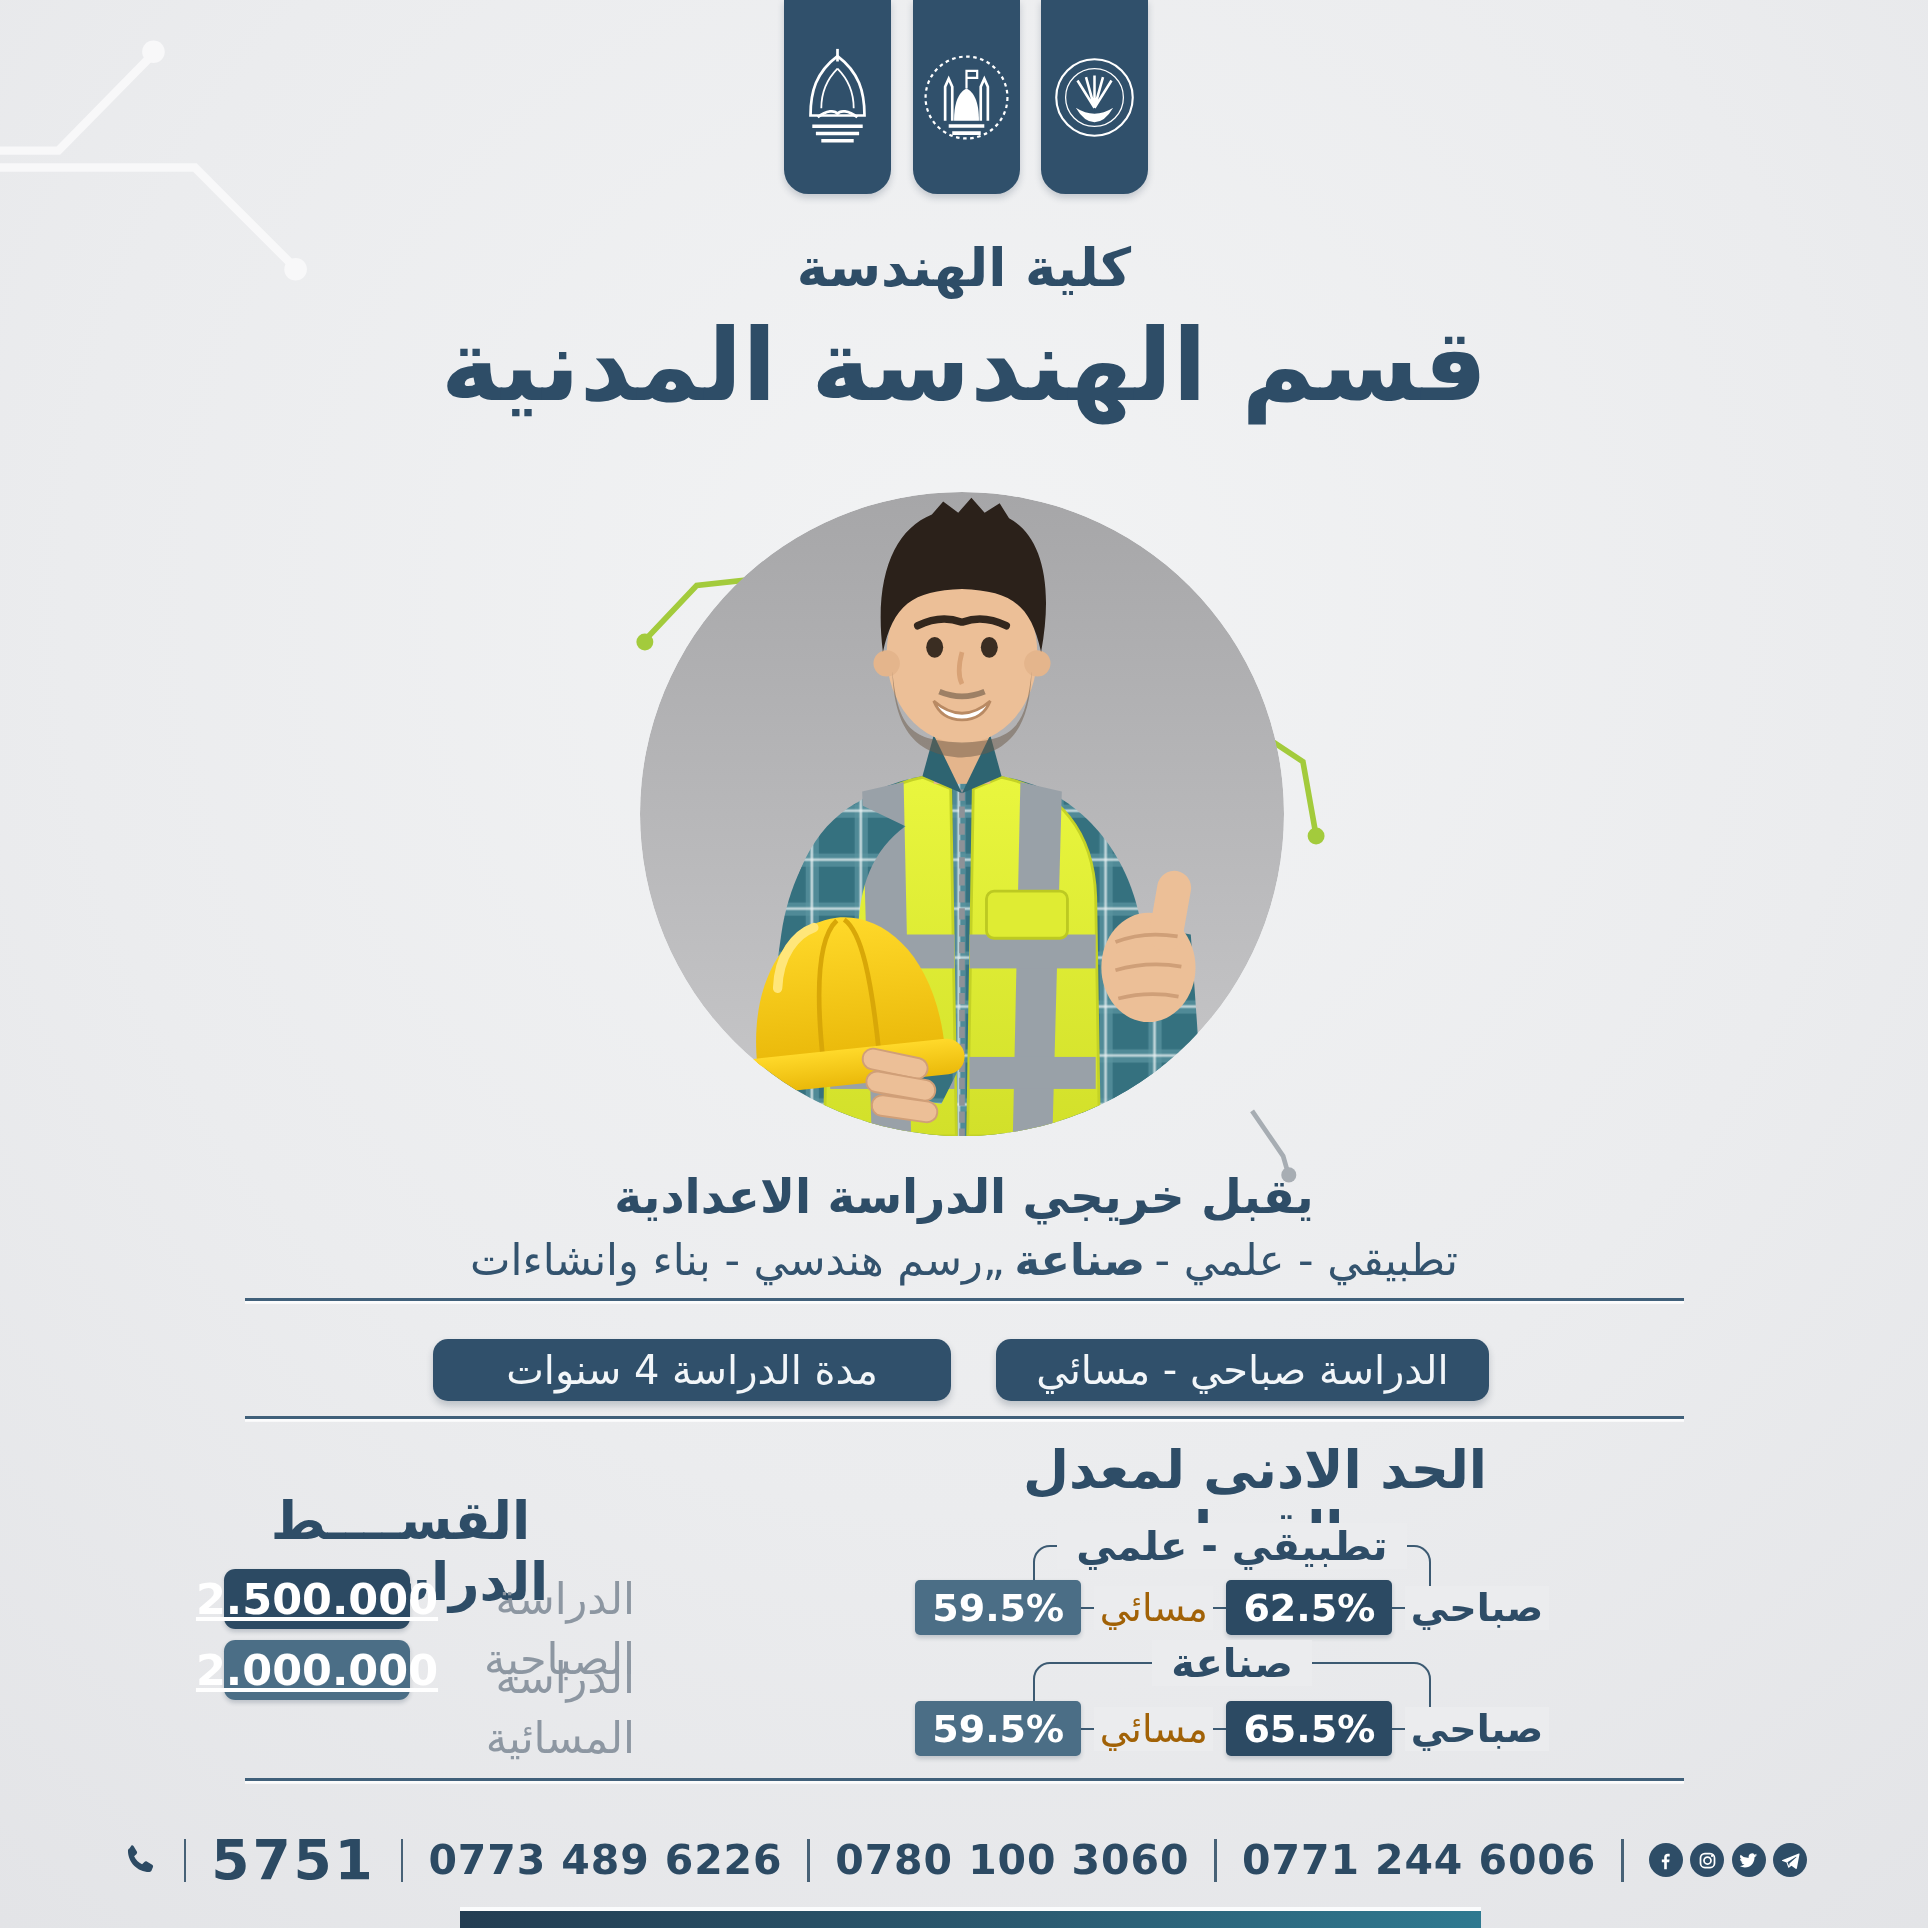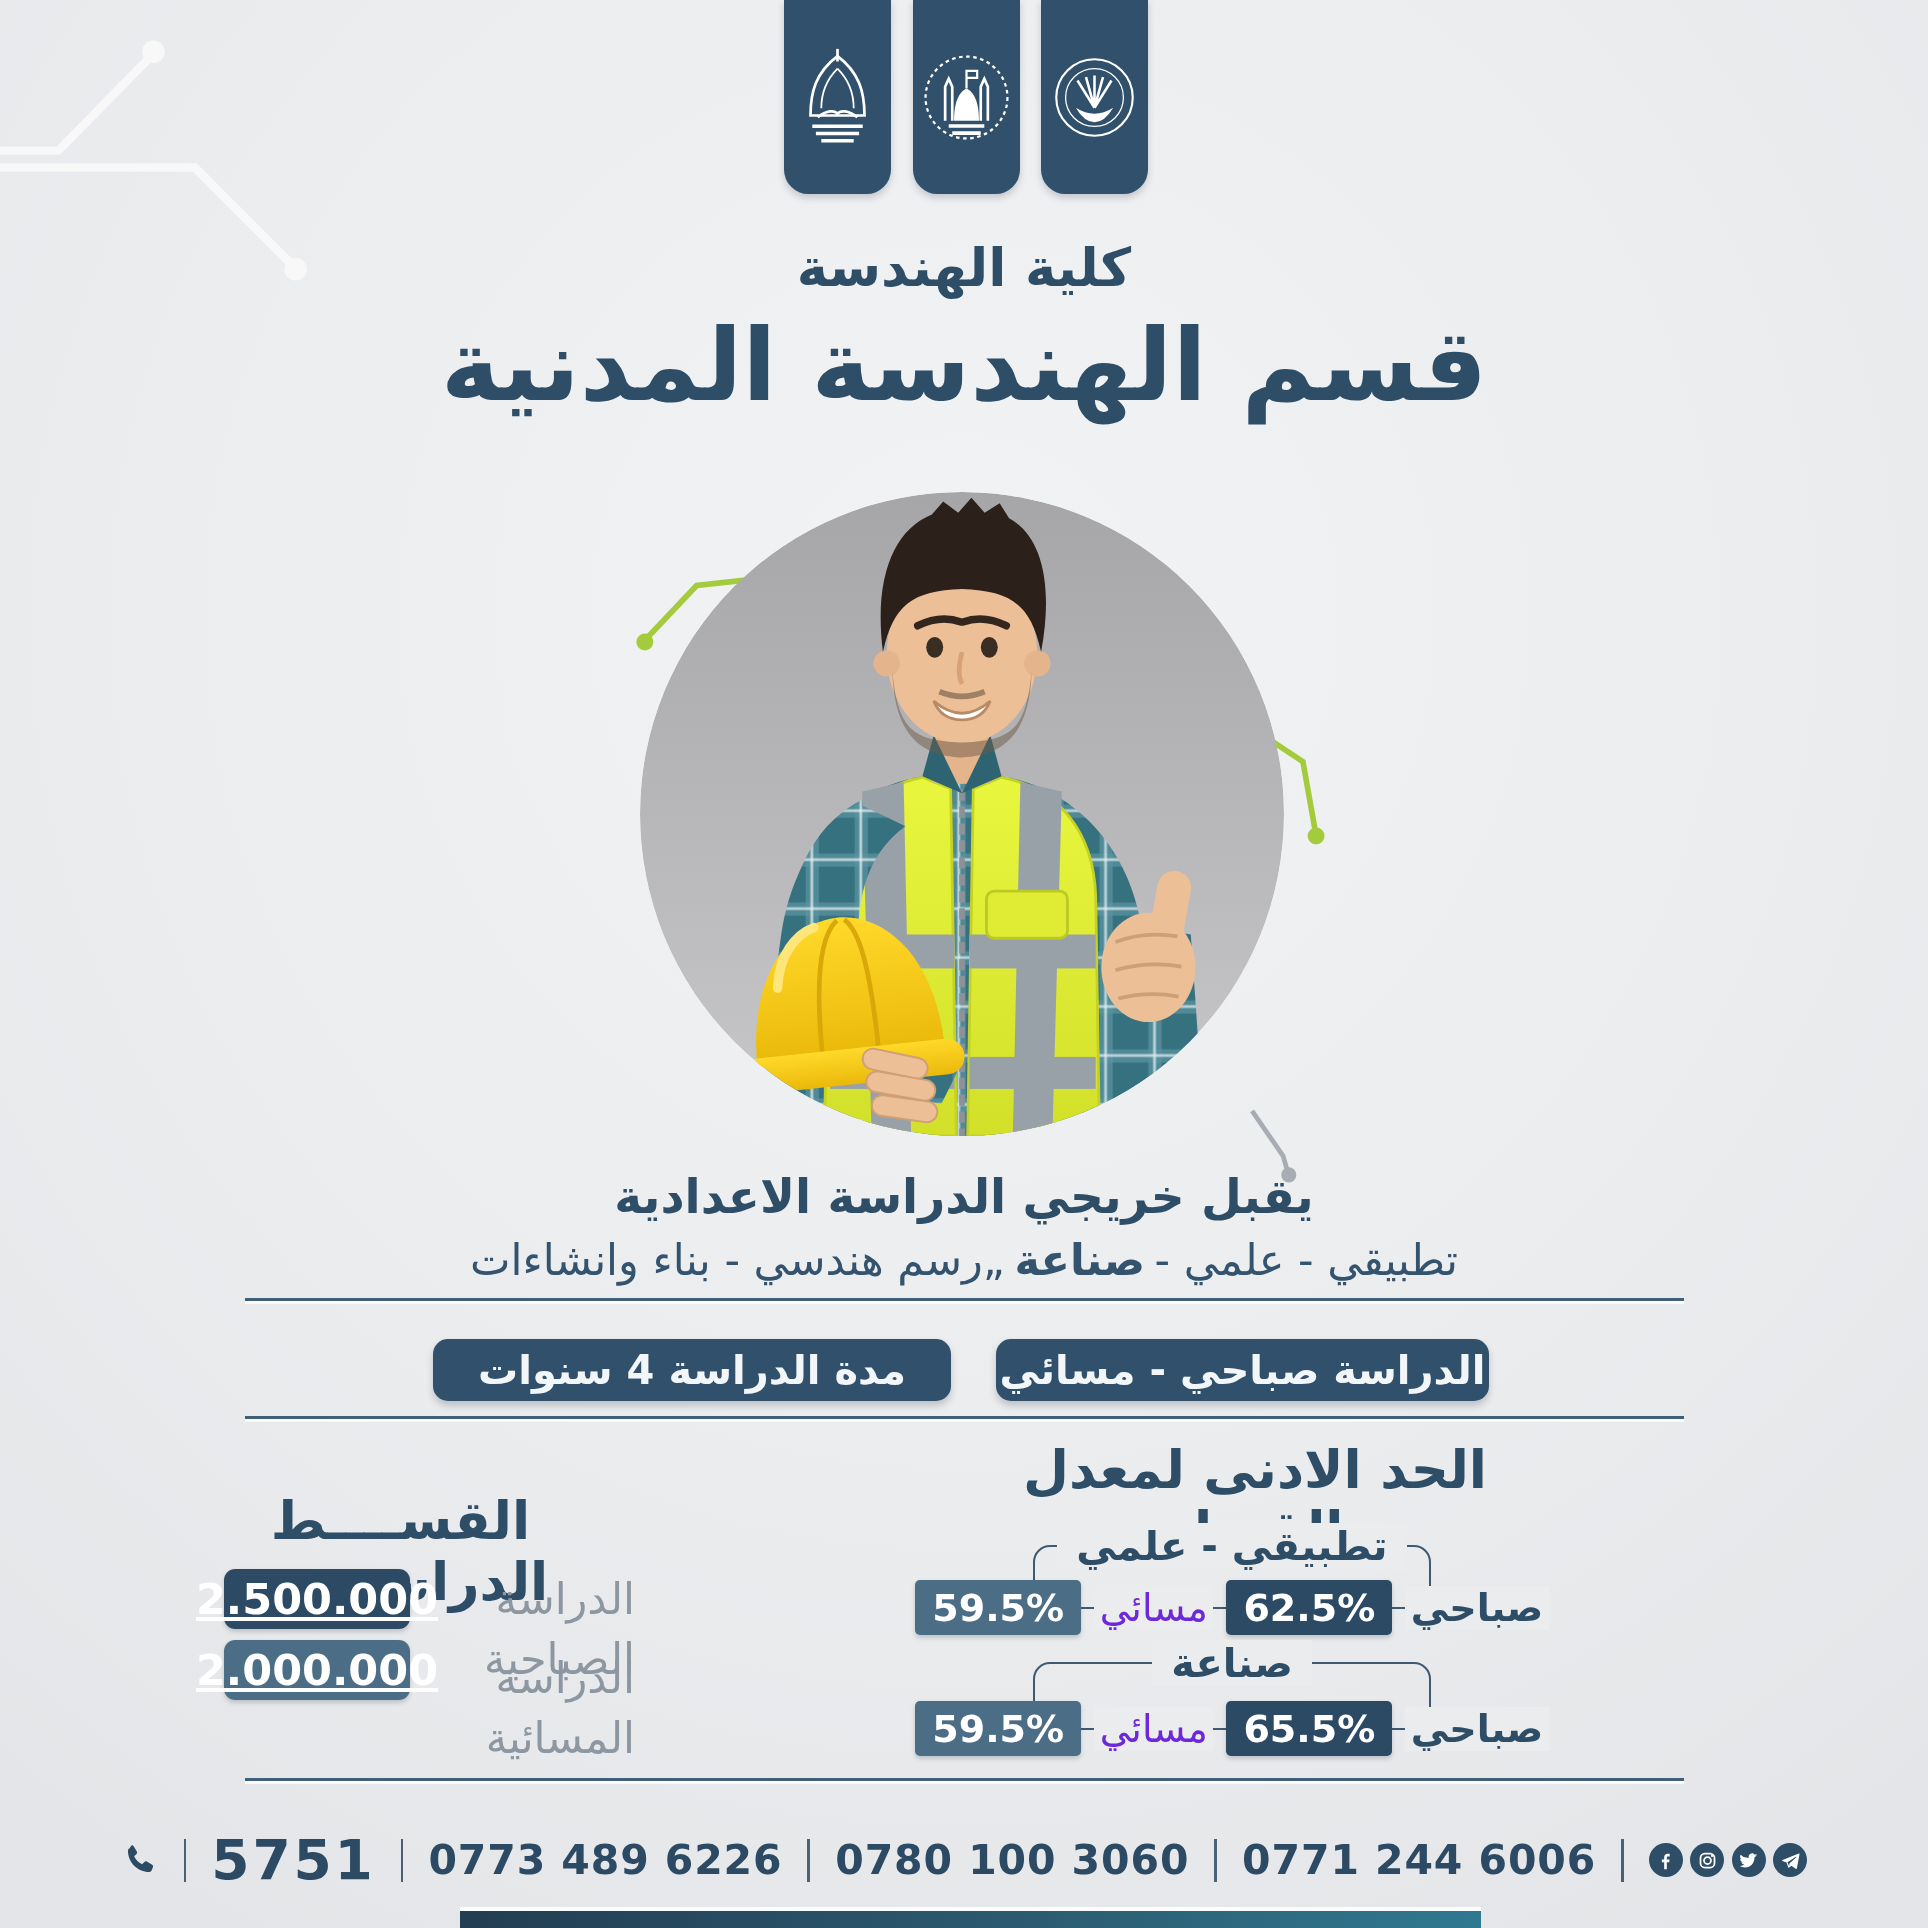--- a/index.html
+++ b/index.html
@@ -16,31 +16,31 @@
   
   .t-college{left:0;top:237px;width:1928px;text-align:center;font-size:53px;font-weight:700;color:#2e4d67;}
   .t-dept{left:0;top:307px;width:1928px;text-align:center;font-size:100px;font-weight:800;color:#2e4d67;letter-spacing:-0.9px;}
   
   .adm1{left:0;top:1169px;width:1928px;text-align:center;font-size:47px;font-weight:800;color:#2e4d67;}
   .adm2{left:0;top:1235px;width:1928px;text-align:center;font-size:43px;font-weight:500;color:#33536e;}
   .adm2 .b{font-weight:800;margin:0 9.4px;}
   
   .divider{left:245px;width:1439px;height:2.8px;background:#40607a;box-shadow:0 2.8px 0 rgba(255,255,255,.85);}
   
-  .chip{height:62px;background:#30506b;border-radius:15px;color:#f2f6f9;font-size:40px;font-weight:700;
+  .chip{height:62px;background:#30506b;border-radius:15px;color:#f2f6f9;font-size:40px;font-weight:400;
     display:flex;align-items:center;justify-content:center;box-shadow:0 4.7px 7.5px rgba(30,50,70,.22);}
   
   .rates-title{left:979px;top:1439px;width:552px;text-align:center;font-size:53px;font-weight:800;color:#2e4d67;}
   .group{border:2.8px solid #3c5a72;border-radius:17px;background:transparent;}
   .group .glabel{position:absolute;top:-24.5px;left:0;right:0;text-align:center;}
   .group .glabel span{display:inline-block;background:#ebecee;padding:0 19px;font-size:40px;font-weight:700;color:#2e4d67;}
   .group .grow{position:absolute;bottom:-28px;left:0;right:0;display:flex;direction:rtl;
     align-items:center;justify-content:center;gap:13px;}
   .mlabel{font-size:38px;font-weight:700;color:#2e4d67;background:#ebecee;padding:0 5.6px;}
-  .elabel{font-size:38px;font-weight:500;color:#6d28d9;background:#ebecee;padding:0 5.6px;}
+  .elabel{font-size:38px;font-weight:500;color:#a16207;background:#ebecee;padding:0 5.6px;}
   .badge{height:55px;border-radius:5px;display:flex;align-items:center;justify-content:center;
     padding:0 17px;font-size:38px;font-weight:700;color:#fff;direction:ltr;box-shadow:0 2.8px 4.7px rgba(30,50,70,.2);}
   .badge.dark{background:#2c4a63;}
   .badge.light{background:#4b6e86;}
   
   .tuition-title{left:179px;top:1490px;width:443px;text-align:center;font-size:53px;font-weight:800;color:#2e4d67;}
   .trow-label{font-size:43px;font-weight:500;color:#8d97a2;line-height:60px;text-align:right;}
   .tbadge{width:186px;height:60px;border-radius:11.3px;display:flex;align-items:center;justify-content:center;
     font-size:43px;font-weight:700;color:#fff;direction:ltr;box-shadow:0 2.8px 4.7px rgba(30,50,70,.2);text-decoration:underline;}
   .tbadge.dark{background:#2c4a63;}

